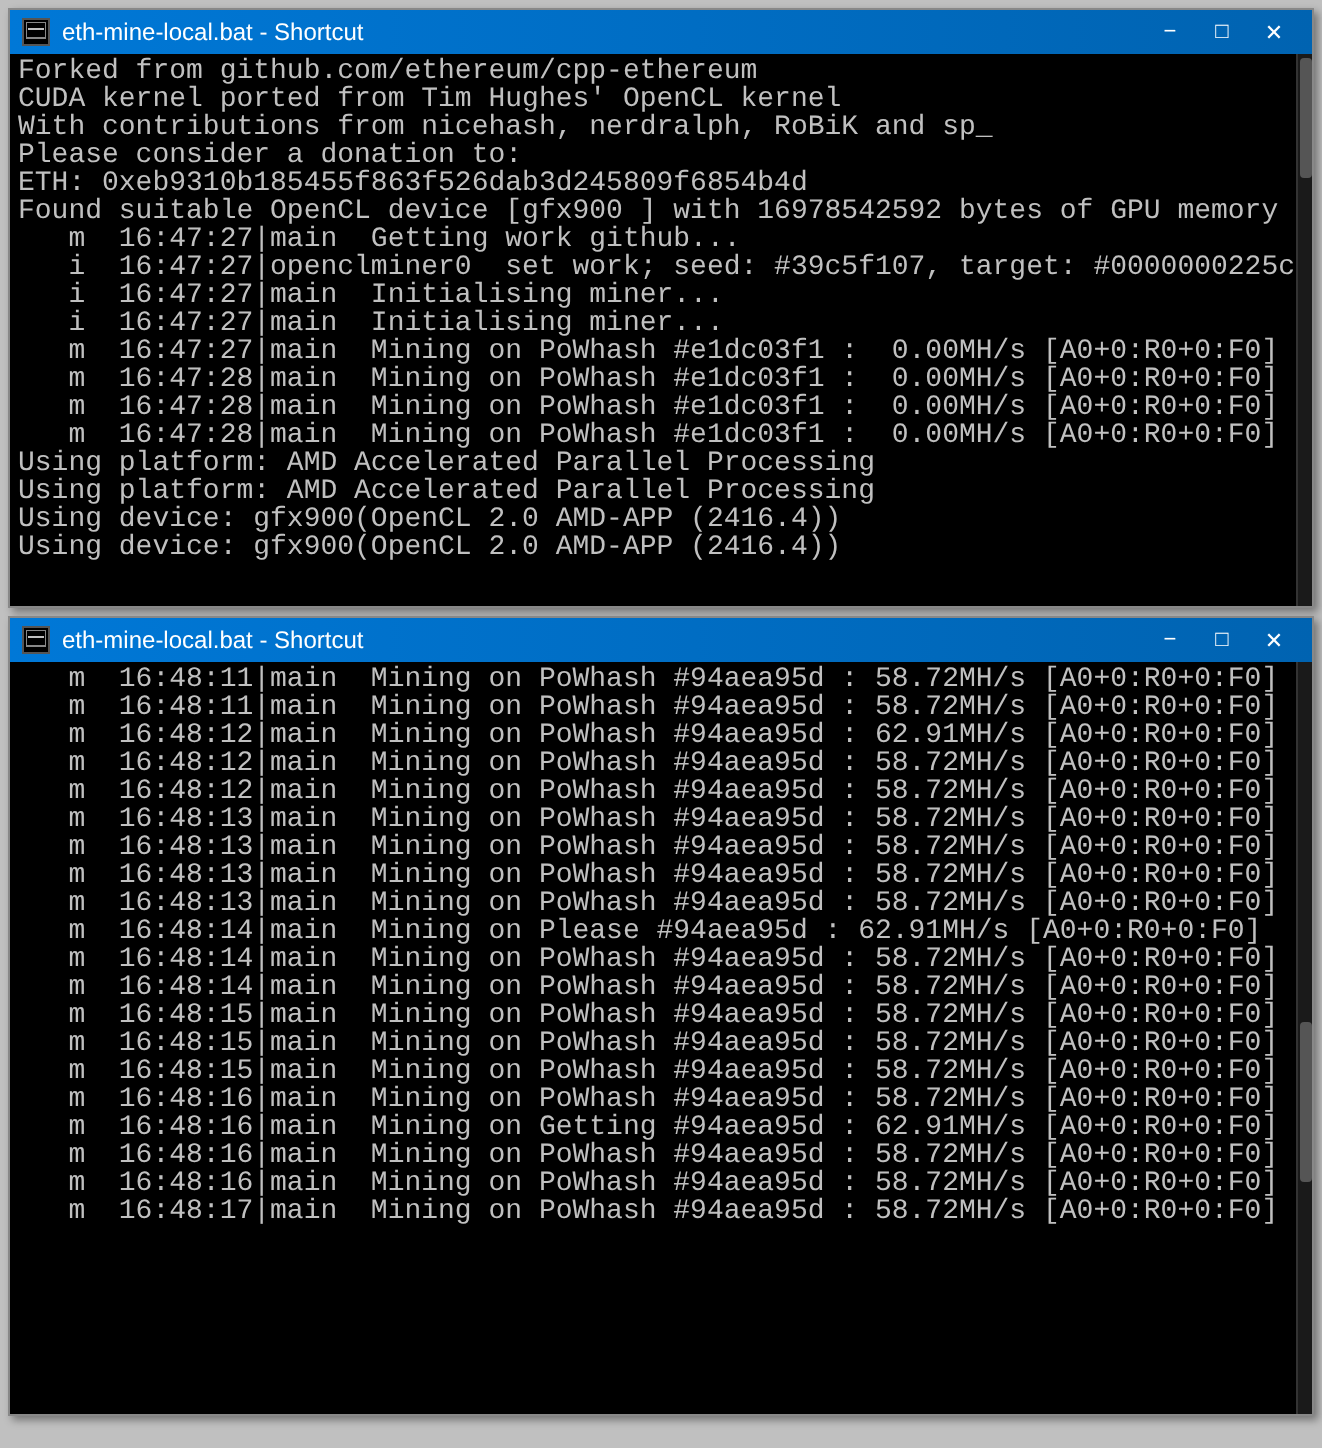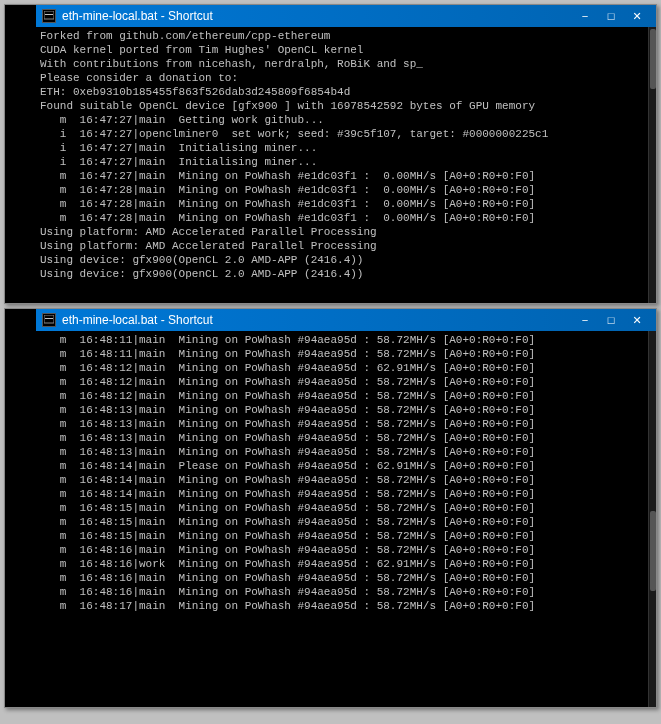--- a/index.html
+++ b/index.html
@@ -14,21 +14,20 @@
       gap: 4px;
       padding: 4px;
     }
 
     .window {
       border: 1px solid #888;
       background: #000;
       display: flex;
       flex-direction: column;
       box-shadow: 2px 2px 4px rgba(0,0,0,0.4);
-      padding-left: 31px;
     }
 
     .title-bar {
       background: linear-gradient(to right, #0078d7, #0063b1);
       color: white;
       display: flex;
       align-items: center;
       height: 22px;
       padding: 0 6px;
       user-select: none;
@@ -80,21 +79,21 @@
       color: #c0c0c0;
       padding: 2px 4px;
       overflow: hidden;
       flex: 1;
       position: relative;
     }
 
     .console-line {
       white-space: pre;
       line-height: 14px;
-      font-size: 11px;
+      font-size: 14px;
       color: #c0c0c0;
     }
 
     .scrollbar {
       position: absolute;
       right: 0;
       top: 0;
       width: 8px;
       height: 100%;
       background: #1a1a1a;
@@ -179,28 +178,28 @@
   <div class="console-area" id="console2">
     <div class="console-line">   m  16:48:11|main  Mining on PoWhash #94aea95d : 58.72MH/s [A0+0:R0+0:F0]</div>
       <div class="console-line">   m  16:48:11|main  Mining on PoWhash #94aea95d : 58.72MH/s [A0+0:R0+0:F0]</div>
       <div class="console-line">   m  16:48:12|main  Mining on PoWhash #94aea95d : 62.91MH/s [A0+0:R0+0:F0]</div>
       <div class="console-line">   m  16:48:12|main  Mining on PoWhash #94aea95d : 58.72MH/s [A0+0:R0+0:F0]</div>
       <div class="console-line">   m  16:48:12|main  Mining on PoWhash #94aea95d : 58.72MH/s [A0+0:R0+0:F0]</div>
       <div class="console-line">   m  16:48:13|main  Mining on PoWhash #94aea95d : 58.72MH/s [A0+0:R0+0:F0]</div>
       <div class="console-line">   m  16:48:13|main  Mining on PoWhash #94aea95d : 58.72MH/s [A0+0:R0+0:F0]</div>
       <div class="console-line">   m  16:48:13|main  Mining on PoWhash #94aea95d : 58.72MH/s [A0+0:R0+0:F0]</div>
       <div class="console-line">   m  16:48:13|main  Mining on PoWhash #94aea95d : 58.72MH/s [A0+0:R0+0:F0]</div>
-      <div class="console-line">   m  16:48:14|main  Please on PoWhash #94aea95d : 62.91MH/s [A0+0:R0+0:F0]</div>
+      <div class="console-line">   m  16:48:14|main  Mining on Please #94aea95d : 62.91MH/s [A0+0:R0+0:F0]</div>
       <div class="console-line">   m  16:48:14|main  Mining on PoWhash #94aea95d : 58.72MH/s [A0+0:R0+0:F0]</div>
       <div class="console-line">   m  16:48:14|main  Mining on PoWhash #94aea95d : 58.72MH/s [A0+0:R0+0:F0]</div>
       <div class="console-line">   m  16:48:15|main  Mining on PoWhash #94aea95d : 58.72MH/s [A0+0:R0+0:F0]</div>
       <div class="console-line">   m  16:48:15|main  Mining on PoWhash #94aea95d : 58.72MH/s [A0+0:R0+0:F0]</div>
       <div class="console-line">   m  16:48:15|main  Mining on PoWhash #94aea95d : 58.72MH/s [A0+0:R0+0:F0]</div>
       <div class="console-line">   m  16:48:16|main  Mining on PoWhash #94aea95d : 58.72MH/s [A0+0:R0+0:F0]</div>
-      <div class="console-line">   m  16:48:16|work  Mining on PoWhash #94aea95d : 62.91MH/s [A0+0:R0+0:F0]</div>
+      <div class="console-line">   m  16:48:16|main  Mining on Getting #94aea95d : 62.91MH/s [A0+0:R0+0:F0]</div>
       <div class="console-line">   m  16:48:16|main  Mining on PoWhash #94aea95d : 58.72MH/s [A0+0:R0+0:F0]</div>
       <div class="console-line">   m  16:48:16|main  Mining on PoWhash #94aea95d : 58.72MH/s [A0+0:R0+0:F0]</div>
       <div class="console-line">   m  16:48:17|main  Mining on PoWhash #94aea95d : 58.72MH/s [A0+0:R0+0:F0]</div>
       <div class="scrollbar">
       <div class="scrollbar-thumb" style="height:80px; margin-top:180px;"></div>
     </div>
   </div>
 </div>
 
 </body></html>

